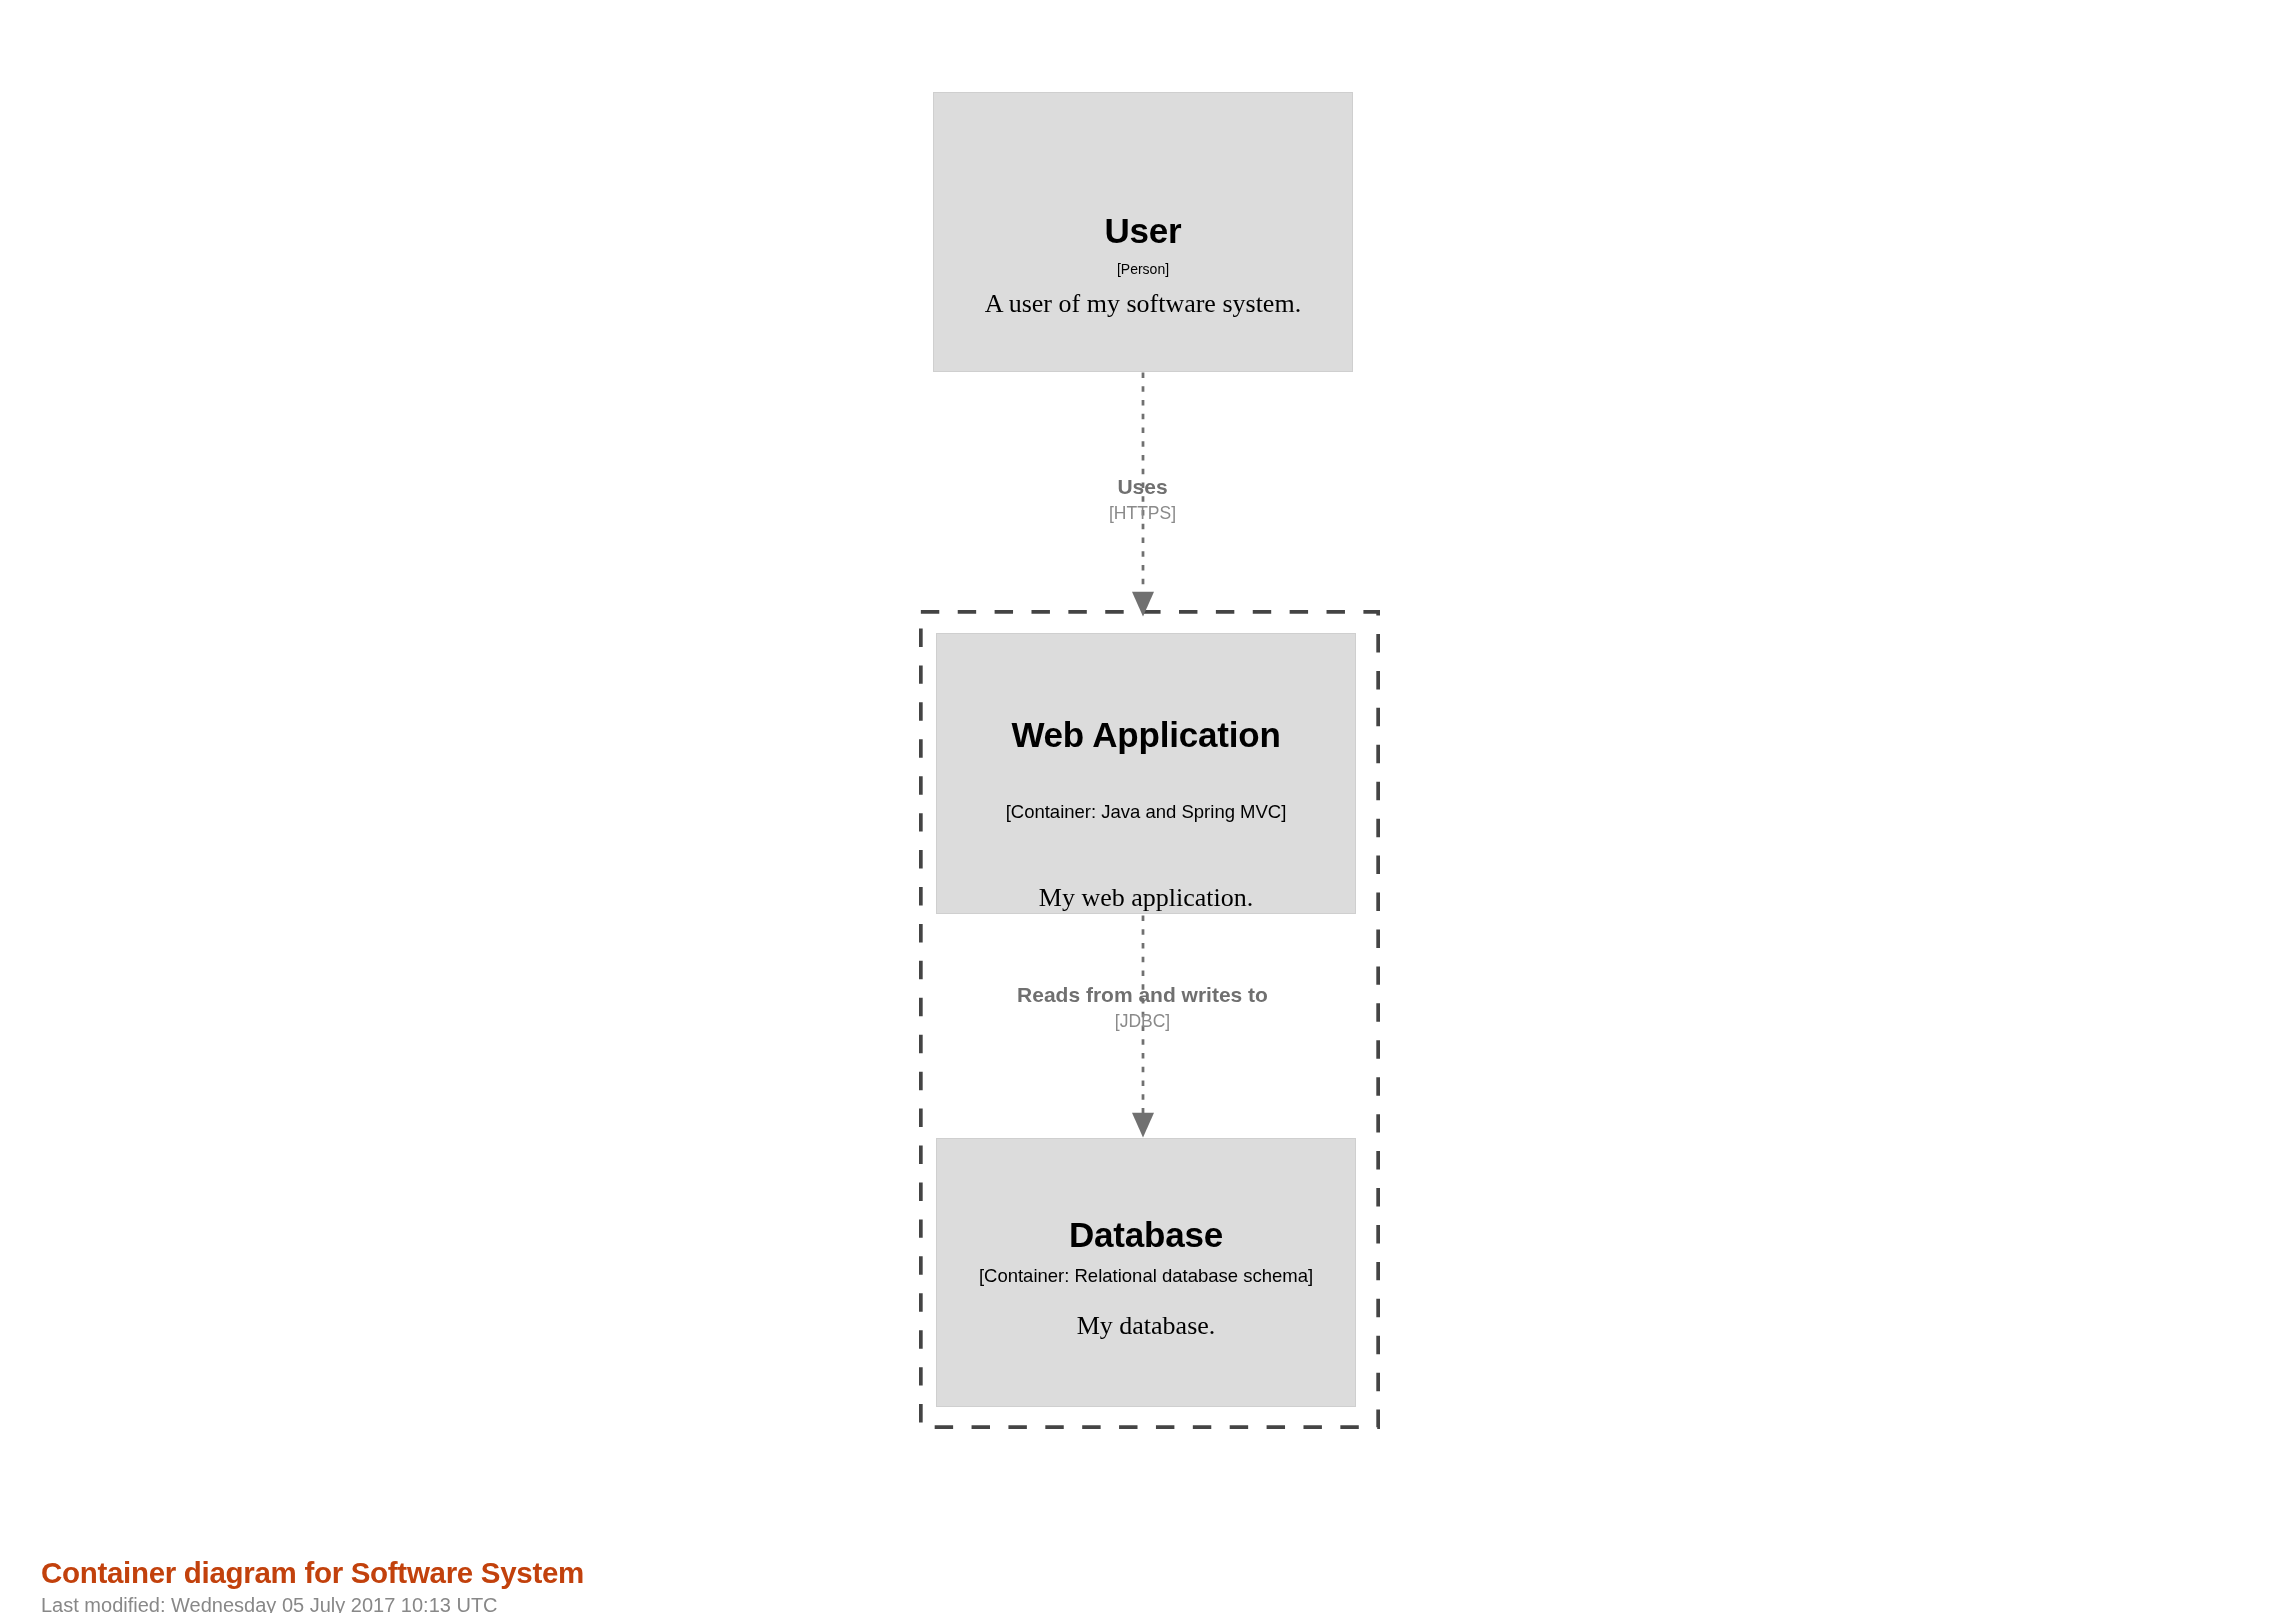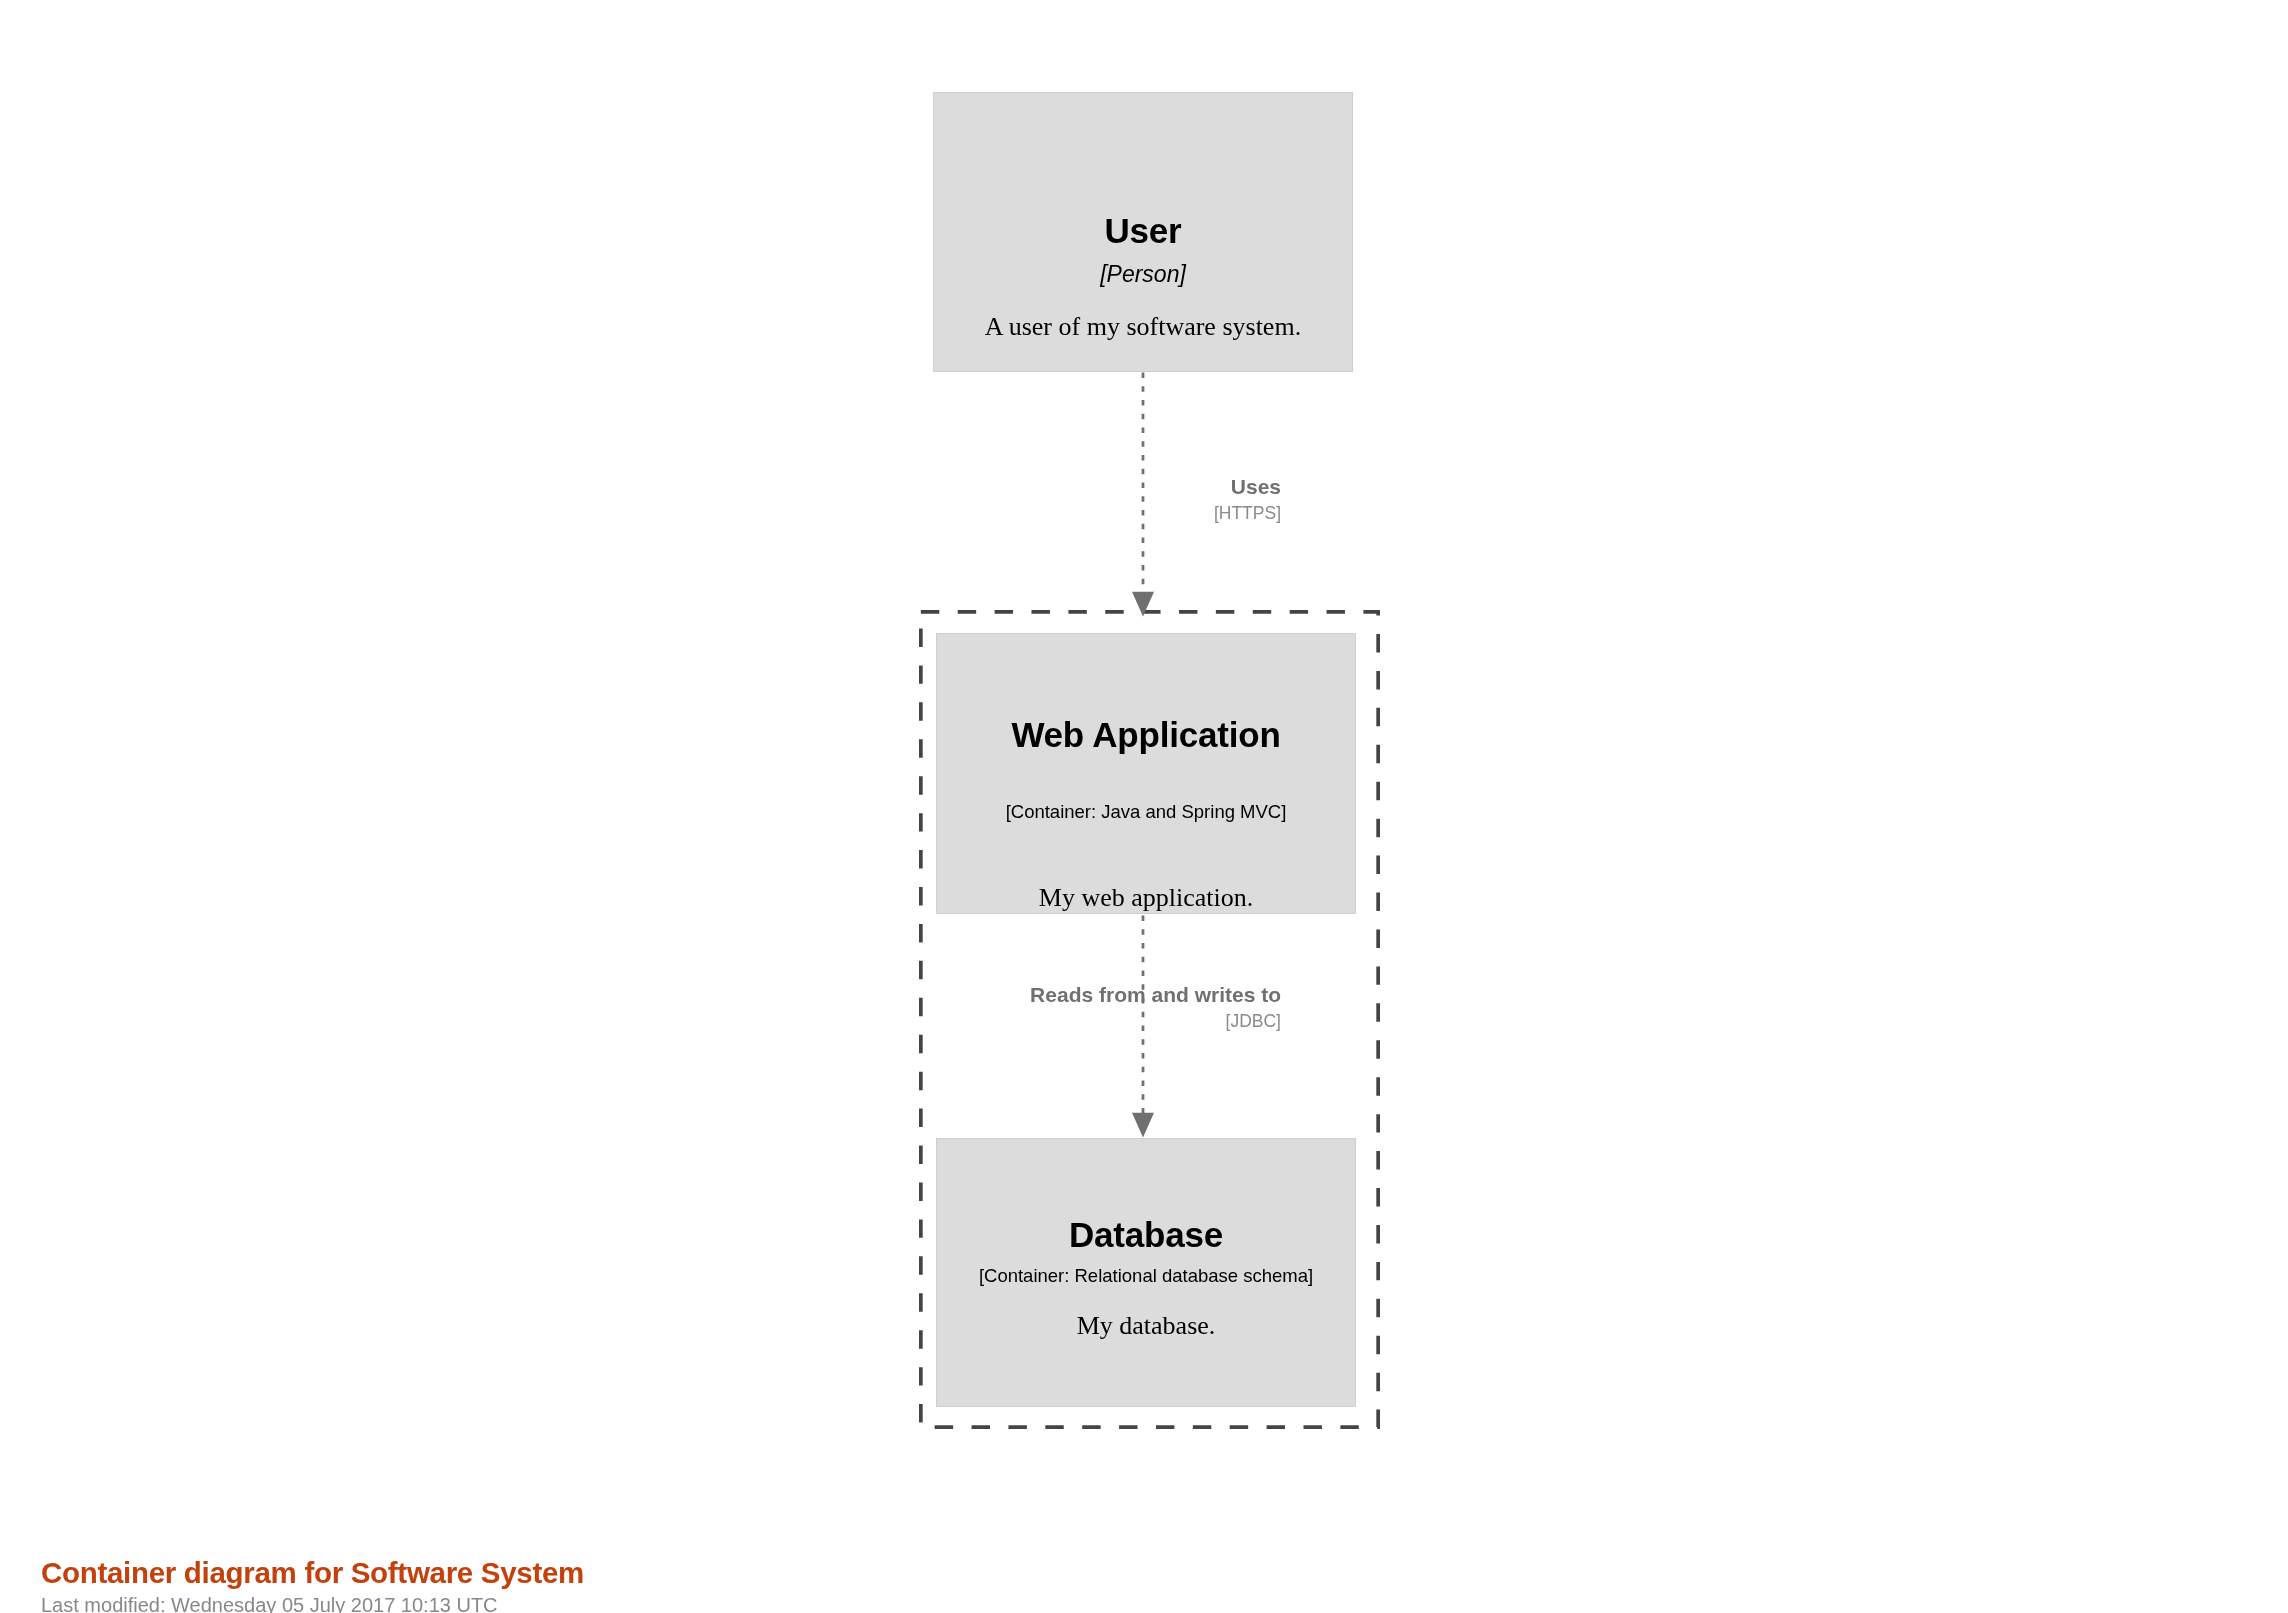--- a/index.html
+++ b/index.html
@@ -54,21 +54,21 @@
 
   
   #node-user {
     left: 933px;
     top: 92px;
     width: 420px;
     height: 280px;
     padding-top: 120px;
   }
   #node-user .node-name { font-size: 35px; margin-bottom: 12px; }
-  #node-user .node-type { font-size: 23px; margin-bottom: 25px; font-style: italic; }
+  #node-user .node-type { font-size: 14px; margin-bottom: 12px; }
   #node-user .node-desc { font-size: 26px; }
 
   
   #node-webapp {
     left: 936px;
     top: 633px;
     width: 420px;
     height: 281px;
     padding-top: 83px;
     justify-content: space-between;
@@ -102,21 +102,21 @@
   #boundary svg { display: block; width: 100%; height: 100%; overflow: visible; }
 
   
   .relationship {
     position: absolute;
   }
   .relationship svg { display: block; overflow: visible; }
 
   .rel-label {
     position: absolute;
-    text-align: right;
+    text-align: center;
     color: #707070;
     line-height: 1.18;
   }
   .rel-label .rel-desc {
     font-weight: bold;
     font-size: 21px;
     display: block;
     color: #707070;
   }
   .rel-label .rel-tech {

